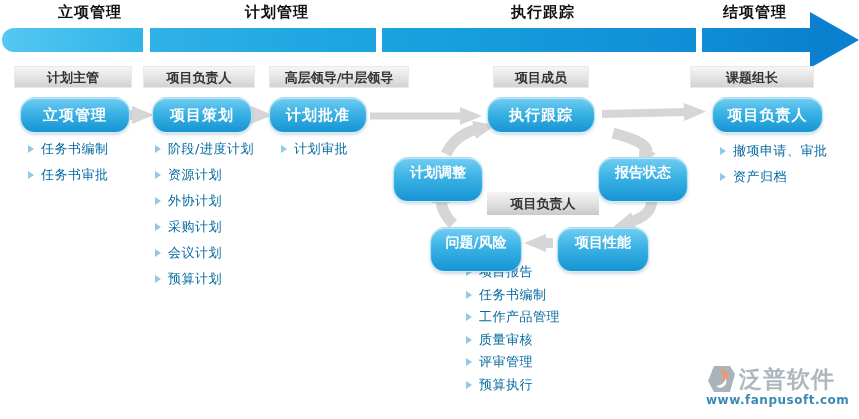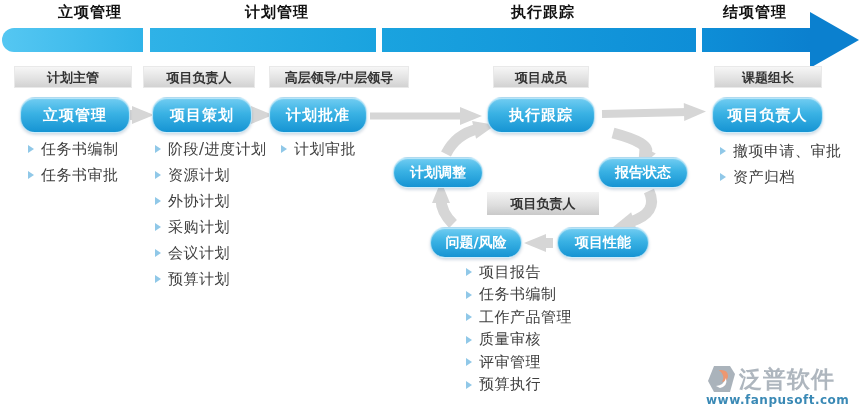--- a/index.html
+++ b/index.html
@@ -38,38 +38,38 @@
   }
   
   .pill {
     position:absolute; color:#fff; font-weight:bold; text-align:center;
     background:linear-gradient(180deg,#72cdf2 0%,#3ab2e4 45%,#1694d3 100%);
     border:1px solid rgba(255,255,255,.65); border-radius:15px;
     box-shadow:0 2px 3px rgba(0,60,110,.18), inset 0 1px 1px rgba(255,255,255,.55);
     z-index:3;
   }
   .stage { top:97px; height:36px; line-height:34px; font-size:15px; letter-spacing:1px; }
-  .cyc   { height:31px; line-height:29px; font-size:14px; border-radius:15px; }
+  .cyc   { height:45px; line-height:29px; font-size:14px; border-radius:15px; }
   .center-label {
     position:absolute; left:487px; top:192px; width:112px; height:23px;
     line-height:23px; text-align:center; font-size:13px; font-weight:bold; color:#333;
     background:linear-gradient(180deg,#f4f4f4 0%,#ddd 60%,#c9c9c9 100%);
     z-index:3;
   }
   
   .list { position:absolute; display:flex; flex-direction:column; z-index:2; }
   .gap10 { gap:10px; }
   .gap7  { gap:6.5px; }
   .li { display:flex; align-items:center; height:16px; }
   .tri {
     width:0; height:0; margin-right:7px; flex:0 0 auto;
     border-left:6px solid #90c8e8;
     border-top:4px solid transparent; border-bottom:4px solid transparent;
   }
-  .txt { font-size:15px; color:#404040; letter-spacing:.5px; white-space:nowrap; }
+  .txt { font-size:13px; color:#0369a1; letter-spacing:.5px; white-space:nowrap; }
   
   .arrows { position:absolute; left:0; top:0; z-index:1; }
   
   .wm { position:absolute; left:706px; top:364px; width:150px; opacity:.78; z-index:4; }
   .wm-row { display:flex; align-items:flex-start; }
   .wm-brand { font-size:23px; font-weight:bold; color:#98a2ac; letter-spacing:1px; }
   .wm-url { font-size:12px; font-weight:bold; color:#0369a1; letter-spacing:.5px; margin-top:-2px; }
 </style>
 </head>
 <body>
@@ -110,21 +110,21 @@
 
     <path d="M 453,224 Q 441,212 441,199" stroke="#d6d6d6" stroke-width="11" fill="none" marker-end="url(#ah)"></path>
 
     <path d="M 446,154 Q 456,134 478,129" stroke="#d6d6d6" stroke-width="11" fill="none" marker-end="url(#ah)"></path>
   </svg>
 
   <div class="role" style="left:14px;width:118px">计划主管</div>
   <div class="role" style="left:143px;width:112px">项目负责人</div>
   <div class="role" style="left:269px;width:140px">高层领导/中层领导</div>
   <div class="role" style="left:493px;width:96px">项目成员</div>
-  <div class="role" style="left:714px;width:108px">课题组长</div>
+  <div class="role" style="left:690px;width:124px">课题组长</div>
 
   <div class="pill stage" style="left:20px;width:110px">立项管理</div>
   <div class="pill stage" style="left:152px;width:100px">项目策划</div>
   <div class="pill stage" style="left:269px;width:98px">计划批准</div>
   <div class="pill stage" style="left:487px;width:108px">执行跟踪</div>
   <div class="pill stage" style="left:712px;width:111px">项目负责人</div>
 
   <div class="pill cyc" style="left:393px;top:157px;width:90px">计划调整</div>
   <div class="pill cyc" style="left:598px;top:157px;width:90px">报告状态</div>
   <div class="pill cyc" style="left:557px;top:227px;width:92px">项目性能</div>

